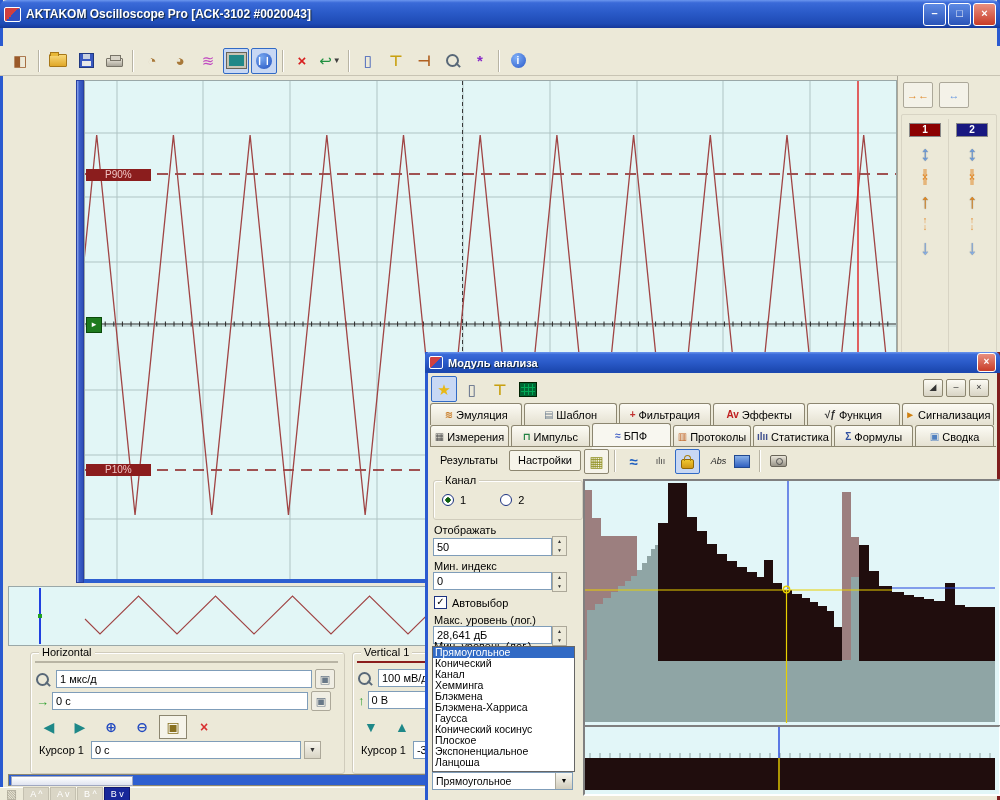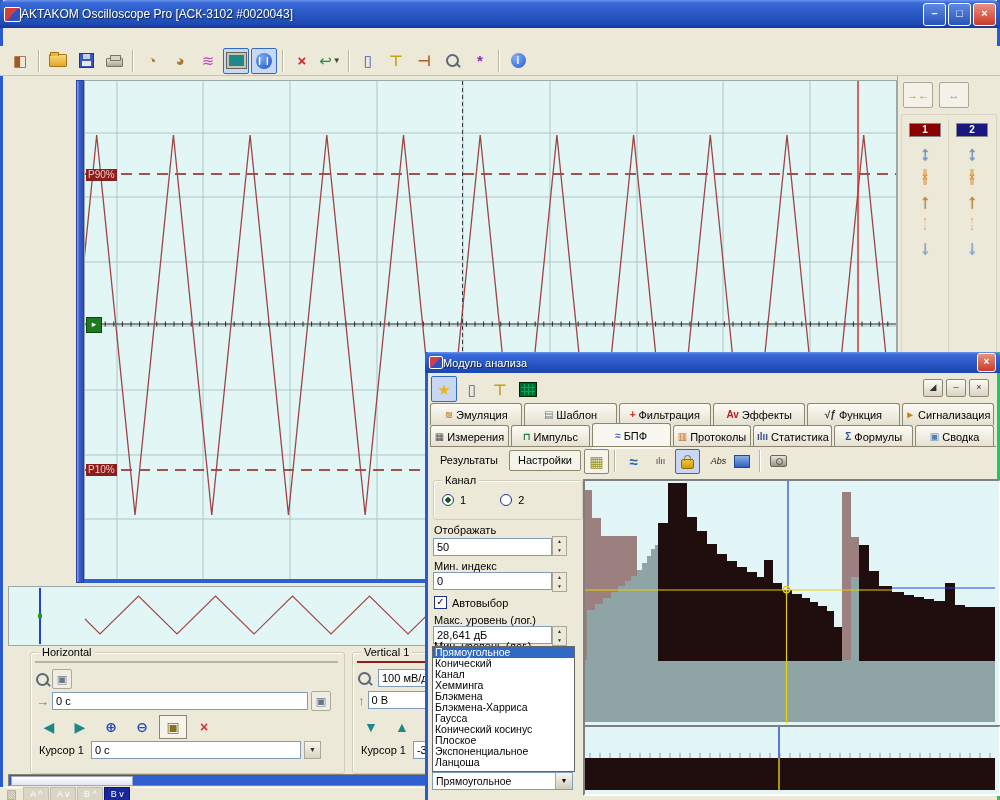--- a/index.html
+++ b/index.html
@@ -3,21 +3,21 @@
 <meta charset="utf-8">
 <style>
   html,body{margin:0;padding:0;background:#777;}
   #root{position:relative;width:1000px;height:800px;background:#ECE9D8;overflow:hidden;
         font-family:"Liberation Sans","DejaVu Sans",sans-serif;font-size:11px;color:#000;}
   .abs{position:absolute;}
   
   .titlebar{left:0;top:0;width:1000px;height:28px;border-radius:7px 7px 0 0;
     background:linear-gradient(180deg,#6B96EE 0%,#3A6AD8 10%,#2A5AC8 45%,#1E4AB4 85%,#16389A 100%);
     display:flex;align-items:center;padding:0 4px;box-sizing:border-box;}
-  .title-text{color:#fff;font-weight:normal;font-size:12px;text-shadow:1px 1px 1px #123;
+  .title-text{color:#fff;font-weight:bold;font-size:12px;text-shadow:1px 1px 1px #123;margin-left:5px;
     white-space:nowrap;overflow:hidden;flex:1;}
   .app-ico{width:15px;height:13px;background:linear-gradient(135deg,#D04040 50%,#3050C0 50%);
     border:1px solid #fff;border-radius:2px;flex:none;}
   .cap-btn{width:21px;height:21px;margin-left:2px;border-radius:3px;border:1px solid #fff;
     background:linear-gradient(180deg,#5E8AE4,#2A54B8);color:#fff;font-size:11px;line-height:19px;
     text-align:center;font-weight:bold;flex:none;}
   .cap-btn.close{background:linear-gradient(180deg,#E89080,#C83C28);}
   .menubar{left:0;top:28px;width:1000px;height:18px;background:#ECE9D8;border-bottom:1px solid #D8D4C8;
     display:flex;align-items:center;padding-left:6px;box-sizing:border-box;}
   .menu-item{padding:2px 8px;color:#222;}
@@ -47,21 +47,21 @@
   .i-lock::before{content:"";position:absolute;left:2px;top:-5px;width:5px;height:5px;border:1.5px solid #A88010;border-bottom:none;border-radius:4px 4px 0 0;}
   .i-bluepanel{width:14px;height:11px;background:linear-gradient(#88B0E8,#3060C0);border:1px solid #204890;}
   .i-camera{width:15px;height:10px;background:linear-gradient(#E8E4D8,#989488);border:1px solid #686458;border-radius:2px;position:relative;}
   .i-camera::before{content:"";position:absolute;left:5px;top:2px;width:5px;height:5px;border:1.5px solid #505050;border-radius:50%;}
   .i-greenscreen{width:16px;height:13px;background:#063;border:1px solid #020;position:relative;}
   .i-greenscreen::before{content:"";position:absolute;inset:1px;background:
     repeating-linear-gradient(90deg,transparent 0 3px,#0A5 3px 4px),repeating-linear-gradient(0deg,transparent 0 3px,#0A5 3px 4px);}
   
   .scope-scroll{left:76px;top:80px;width:8px;height:503px;background:linear-gradient(90deg,#8FA8F0,#3C5EC8 40%,#2E4EB8);border:1px solid #2840A0;box-sizing:border-box;}
   .scope{left:84px;top:80px;width:813px;height:503px;background:#E2F6F6;border:1px solid #9AA8A8;box-sizing:border-box;}
-  .p-label{position:absolute;background:#8B1D1D;color:#F0C4C4;font-size:10px;padding:0 2px;line-height:12px;}
+  .p-label{position:absolute;background:#8B1D1D;color:#F0C4C4;font-size:10px;padding:0 19px;line-height:12px;}
   .trig-mark{position:absolute;left:1px;top:236px;width:14px;height:14px;background:#1E7A1E;border:1px solid #0A4A0A;color:#fff;font-size:9px;line-height:13px;text-align:center;}
   .scope-bottom-bar{left:84px;top:579px;width:813px;height:4px;background:#2E5FD0;}
   
   .rpanel{left:897px;top:76px;width:103px;height:507px;background:#ECE9D8;border-left:1px solid #ACA899;box-sizing:border-box;}
   .rp-top{position:absolute;left:5px;top:6px;display:flex;gap:6px;}
   .rp-btn{width:28px;height:24px;border:1px solid #ACA899;border-radius:2px;background:#F4F2E8;
     display:flex;align-items:center;justify-content:center;font-weight:bold;}
   .rp-group{position:absolute;left:3px;top:38px;width:94px;height:280px;border:1px solid #D8D4C4;border-radius:2px;}
   .rp-col{position:absolute;top:8px;width:44px;display:flex;flex-direction:column;align-items:center;gap:6px;}
   .ch-head{width:30px;height:12px;color:#fff;font-size:10px;font-weight:bold;text-align:center;line-height:12px;border:1px solid #888;}
@@ -87,21 +87,21 @@
     font-size:7px;text-align:center;line-height:16px;color:#333;}
   
   .hscroll{left:8px;top:774px;width:889px;height:12px;border:1px solid #8C8670;background:#2E5FD0;box-sizing:border-box;}
   .hthumb{position:absolute;left:2px;top:1px;width:120px;height:8px;background:linear-gradient(#FFF,#E0E4F0);border:1px solid #A0A8C0;}
   .statusbar{left:0;top:787px;width:1000px;height:13px;background:#ECE9D8;border-top:1px solid #fff;display:flex;align-items:center;padding-left:6px;box-sizing:border-box;}
   .st-btn{min-width:20px;height:12px;margin-right:1px;text-align:center;font-size:9px;line-height:12px;
     color:#FFF;background:#DAD6C6;border:1px solid #C4C0B0;padding:0 2px;}
   .st-btn.active{background:#18289A;border-color:#101870;}
   
   .dialog{left:425px;top:352px;width:575px;height:448px;background:#ECE9D8;
-    border-left:3px solid #2A5AD0;border-right:3px solid #22c55e;box-sizing:border-box;}
+    border-left:3px solid #2A5AD0;border-right:3px solid #7f1d1d;box-sizing:border-box;}
   .dlg-title{position:absolute;left:-3px;top:0;width:575px;height:21px;border-radius:5px 5px 0 0;
     background:linear-gradient(180deg,#6B96EE 0%,#3A6AD8 12%,#2A5AC8 50%,#1C48B0 90%);
     display:flex;align-items:center;padding:0 4px;box-sizing:border-box;}
   .dlg-title .title-text{font-size:11px;}
   .dlg-close{width:17px;height:17px;border-radius:3px;border:1px solid #fff;
     background:linear-gradient(180deg,#E89080,#C83C28);color:#fff;font-weight:bold;font-size:10px;line-height:15px;text-align:center;}
   .dlg-toolbar{position:absolute;left:2px;top:25px;width:564px;height:24px;display:flex;align-items:center;}
   .mini-caps{position:absolute;right:8px;top:27px;display:flex;gap:3px;}
   .mini-cap{width:18px;height:16px;border:1px solid #8C8670;background:linear-gradient(#FCFBF4,#D8D4C4);
     font-size:9px;line-height:14px;text-align:center;color:#333;border-radius:2px;}
@@ -382,20 +382,21 @@
         <rect x="38" y="614" width="4" height="4" fill="#20A020"></rect>
         <polyline points="85,619 100,634 138.5,596 177,634 215.5,596 254,634 292.5,596 331,634 369.5,596 408,634 446.5,596 485,634 523.5,596 562,634 600.5,596 639,634 677.5,596 716,634 754.5,596 793,634 831.5,596 870,634 908.5,596 896,608" fill="none" stroke="#A04444" stroke-width="1.1"></polyline>
       </svg>
   </div>
 
   <div class="abs gbox hp">
     <span class="gb-title">Horizontal</span>
     <span class="hp-underline"></span>
     <div class="frow" style="left:5px;top:16px;">
       <span class="i-mag"></span>
+      <span class="field" style="width:248px;margin-left:4px;">1 мкс/д</span>
       <span class="sq-btn">
           <span style="color:#687888;">▣</span>
         </span>
     </div>
     <div class="frow" style="left:5px;top:38px;">
       <span style="color:#30A030;font-weight:bold;font-size:13px;">→</span>
       <span class="field" style="width:248px;">0 с</span>
       <span class="sq-btn">
           <span style="color:#687888;">▣</span>
         </span>

